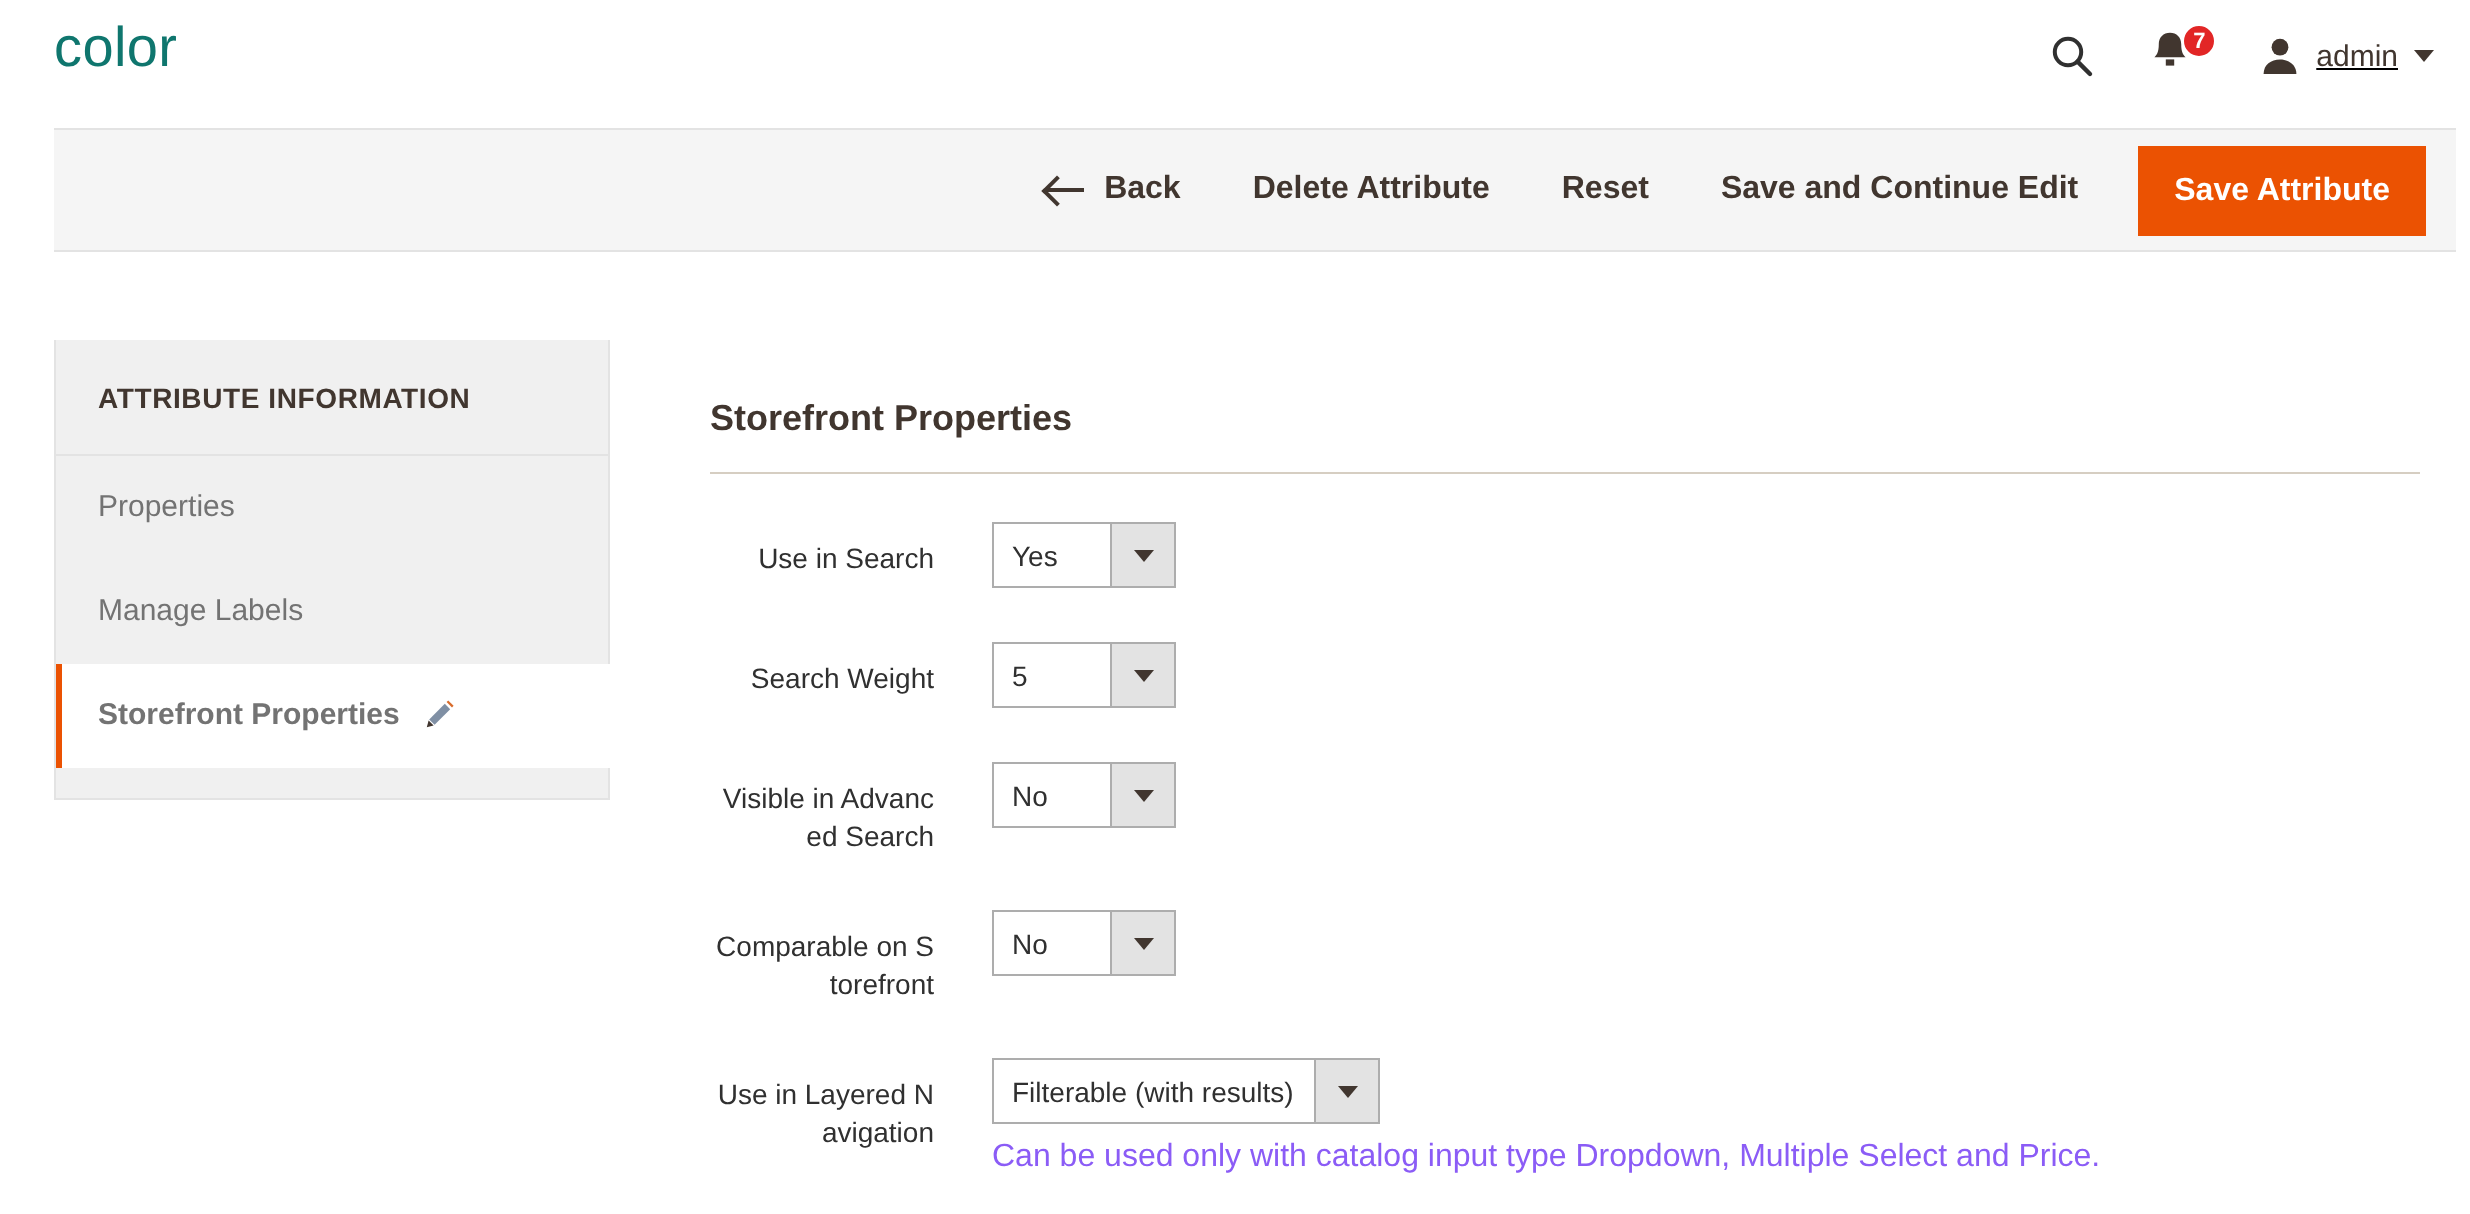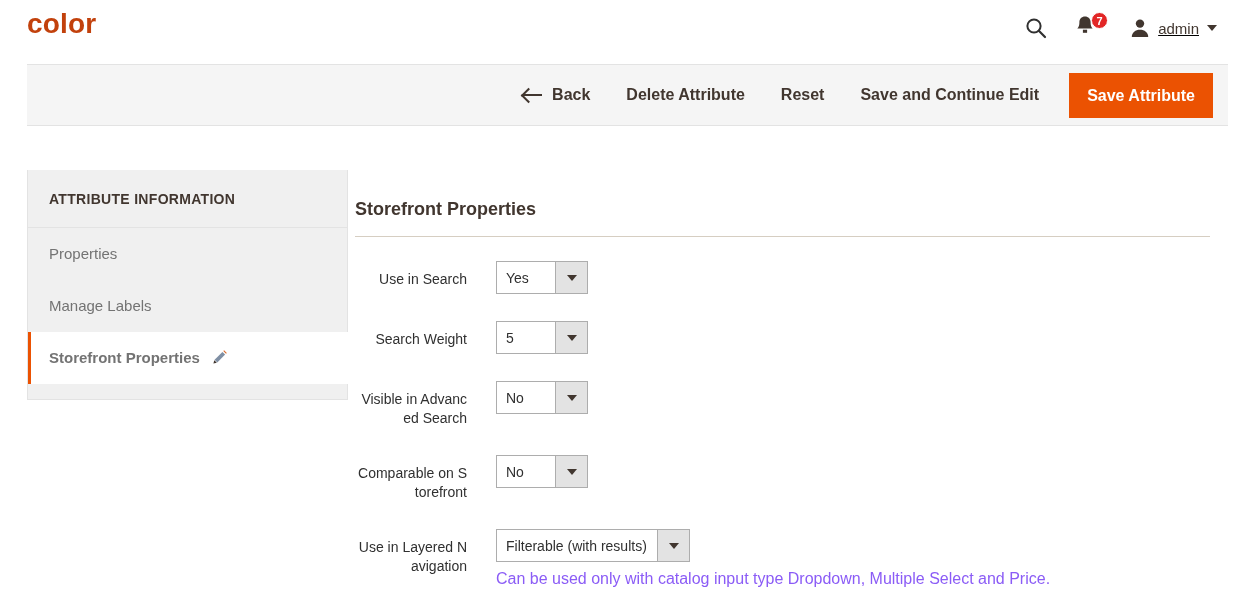--- a/index.html
+++ b/index.html
@@ -12,21 +12,21 @@
   }
   .page { position: relative; width: 1235px; height: 607px; background:#fff; }
 
   
   .header {
     position: absolute; left: 0; top: 0; width: 1235px; height: 64px;
     background: #ffffff;
   }
   .page-title {
     position: absolute; left: 27px; top: 7px;
-    font-size: 28px; color: #c2410c; font-weight: 700;
+    font-size: 28px; color: #0f766e; font-weight: 400;
     letter-spacing: 0.2px; line-height: 34px;
   }
   .header-right {
     position: absolute; right: 16px; top: 0; height: 56px;
     display: flex; align-items: center; gap: 22px;
   }
   .icon-btn {
     display: flex; align-items: center; justify-content: center;
     width: 30px; height: 30px; cursor: pointer;
   }
@@ -91,21 +91,21 @@
     line-height: 19px; white-space: nowrap;
     font-family: "Liberation Sans", sans-serif;
   }
 
   
   .body-wrap { position: absolute; left: 0; top: 142px; width: 1235px; }
 
   
   .sidebar {
     position: absolute; left: 27px; top: 28px;
-    width: 321px;
+    width: 278px;
     background: #f0f0f0;
     border: 1px solid #e3e3e3;
     border-top: none;
   }
   .sb-header {
     padding: 21px 21px 20px 21px;
     font-size: 14px; font-weight: 700; color: #41362f;
     letter-spacing: 0.3px;
     background: #f0f0f0;
     border-bottom: 1px solid #e3e3e3;

